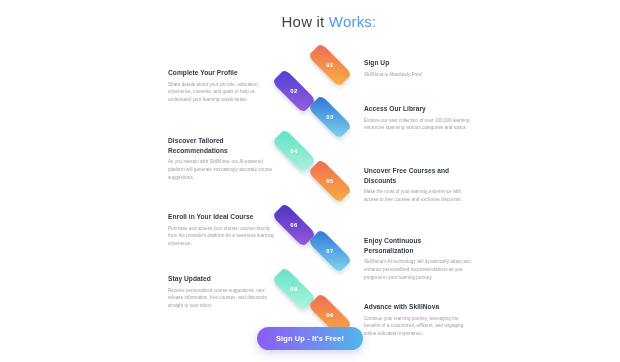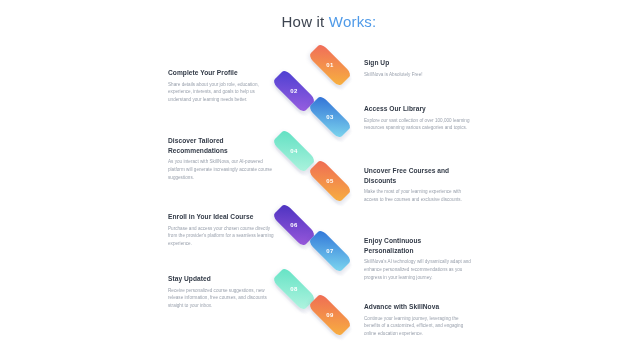--- a/index.html
+++ b/index.html
@@ -184,14 +184,15 @@
           <span class="shape" style="background: linear-gradient(125deg, rgb(239, 106, 85) 0%, rgb(247, 176, 64) 100%);"></span>
           <span class="num">09</span>
         </div>
         <div class="txt right" style="left: 364px; top: 258px;">
           <div class="h">Advance with SkillNova</div>
           <div class="p">Continue your learning journey, leveraging the benefits of a customized, efficient, and engaging online education experience.</div>
         </div>
       </div>
     </div>
 
+  <button class="cta">Sign Up - It's Free!</button>
 
 </div>
 
 </body></html>

